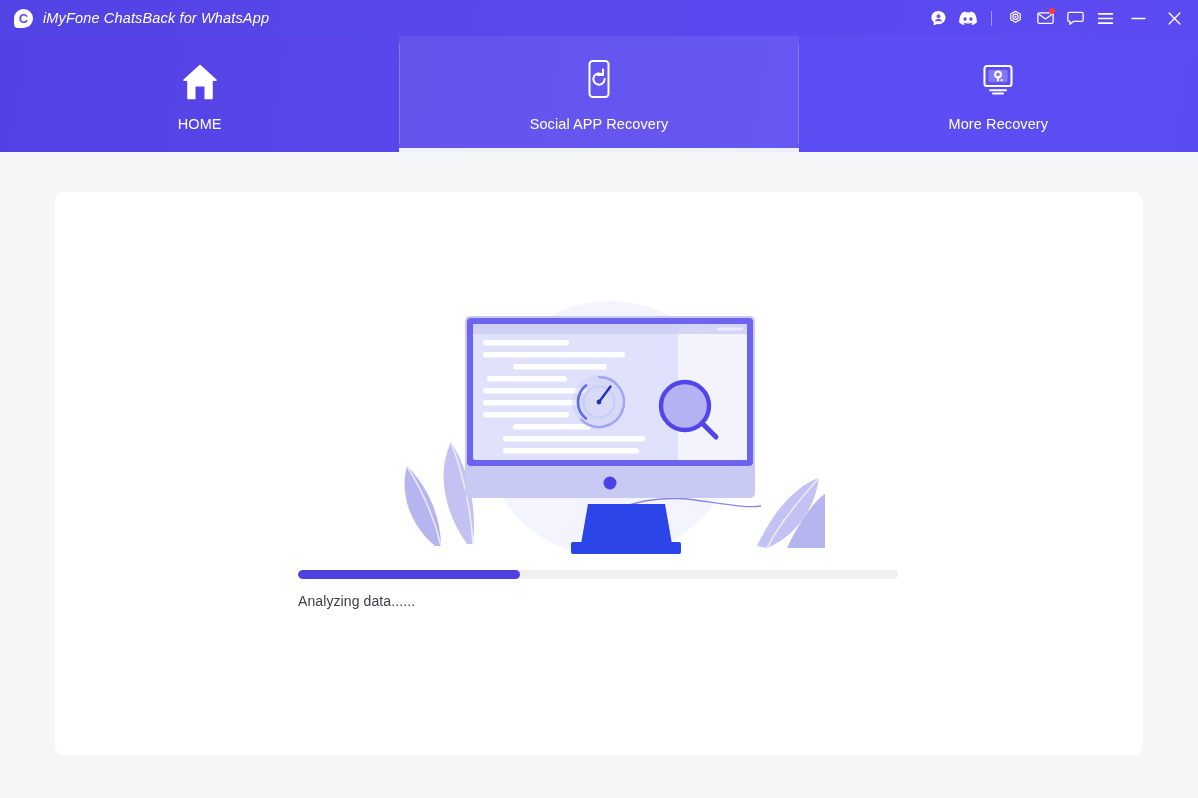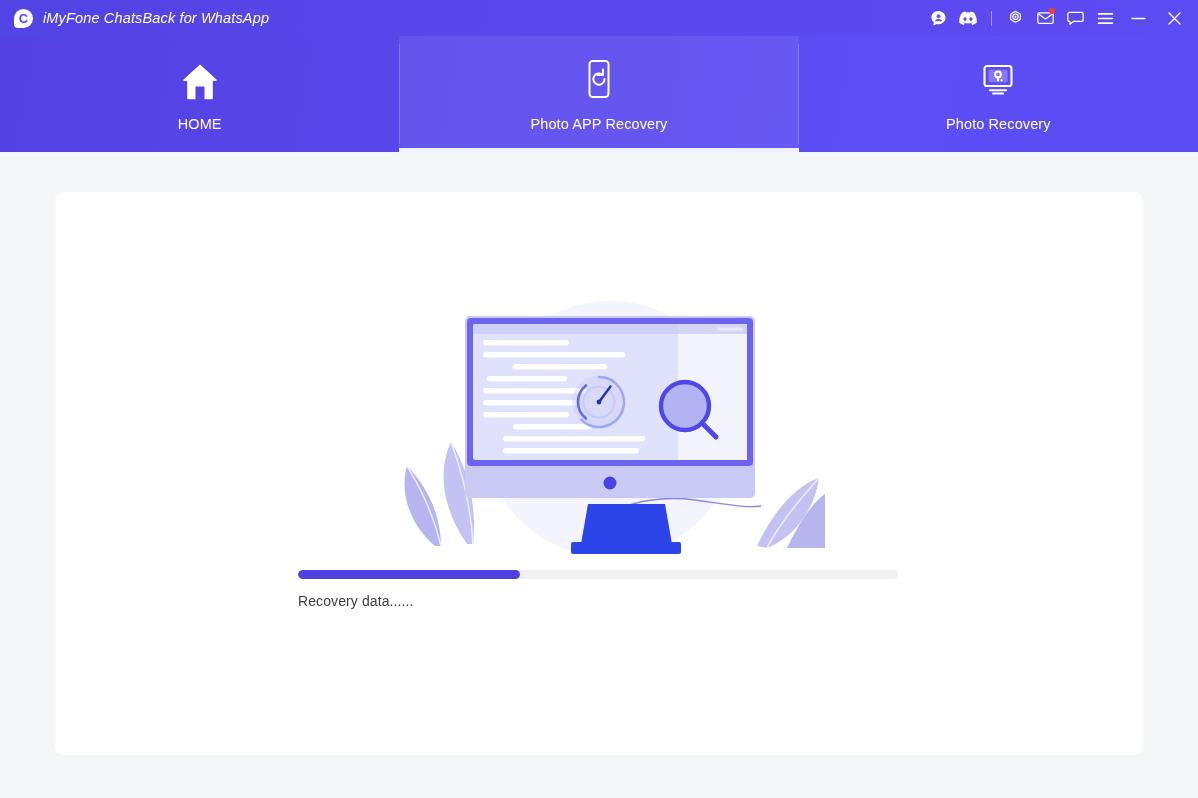--- a/index.html
+++ b/index.html
@@ -200,37 +200,37 @@
   </div>
 
   <div class="tab active">
     <div class="tab-ico">
       <svg width="40" height="42" viewBox="0 0 40 42">
         <rect x="10.5" y="2" width="19" height="36" rx="3.2" fill="none" stroke="#ffffff" stroke-width="2"></rect>
         <path d="M25.6 20a5.6 5.6 0 1 1-1.8-4.1" fill="none" stroke="#ffffff" stroke-width="2" stroke-linecap="round"></path>
         <path d="M24 10.6v5.3h-5.3" fill="none" stroke="#ffffff" stroke-width="2" stroke-linecap="round" stroke-linejoin="round"></path>
       </svg>
     </div>
-    <div class="tab-lbl">Photo APP Recovery</div>
+    <div class="tab-lbl">Social APP Recovery</div>
     <div class="underline"></div>
   </div>
 
   <div class="tab">
     <div class="tab-ico">
       <svg width="44" height="40" viewBox="0 0 44 40">
         <rect x="8.5" y="5" width="27" height="20" rx="2.6" fill="none" stroke="#ffffff" stroke-width="2.1"></rect>
         <rect x="12.4" y="8.8" width="19.2" height="12.4" rx="1.6" fill="#ffffff" opacity=".25"></rect>
         <circle cx="22" cy="13.4" r="2.9" fill="none" stroke="#ffffff" stroke-width="2"></circle>
         <path d="M22 16.3v3.3" stroke="#ffffff" stroke-width="2" stroke-linecap="round"></path>
         <circle cx="25.6" cy="19.2" r="1.1" fill="#ffffff"></circle>
         <line x1="14" y1="29.2" x2="30" y2="29.2" stroke="#ffffff" stroke-width="2" stroke-linecap="round"></line>
         <line x1="17" y1="32.6" x2="27" y2="32.6" stroke="#ffffff" stroke-width="2" stroke-linecap="round"></line>
       </svg>
     </div>
-    <div class="tab-lbl">Photo Recovery</div>
+    <div class="tab-lbl">More Recovery</div>
   </div>
 
 
 </div>
 
 <div class="card">
 
   <div class="illus">
     <svg width="430" height="260" viewBox="0 0 430 260">
 
@@ -296,16 +296,16 @@
 
       <circle cx="215" cy="189" r="6.5" fill="#4a41e6"></circle>
 
     </svg>
   </div>
 
   <div class="progress-wrap">
     <div class="track">
       <div class="fill" style="width: 37%;"></div>
     </div>
-    <div class="status">Recovery data......</div>
+    <div class="status">Analyzing data......</div>
   </div>
 
 </div>
 
 </body></html>

